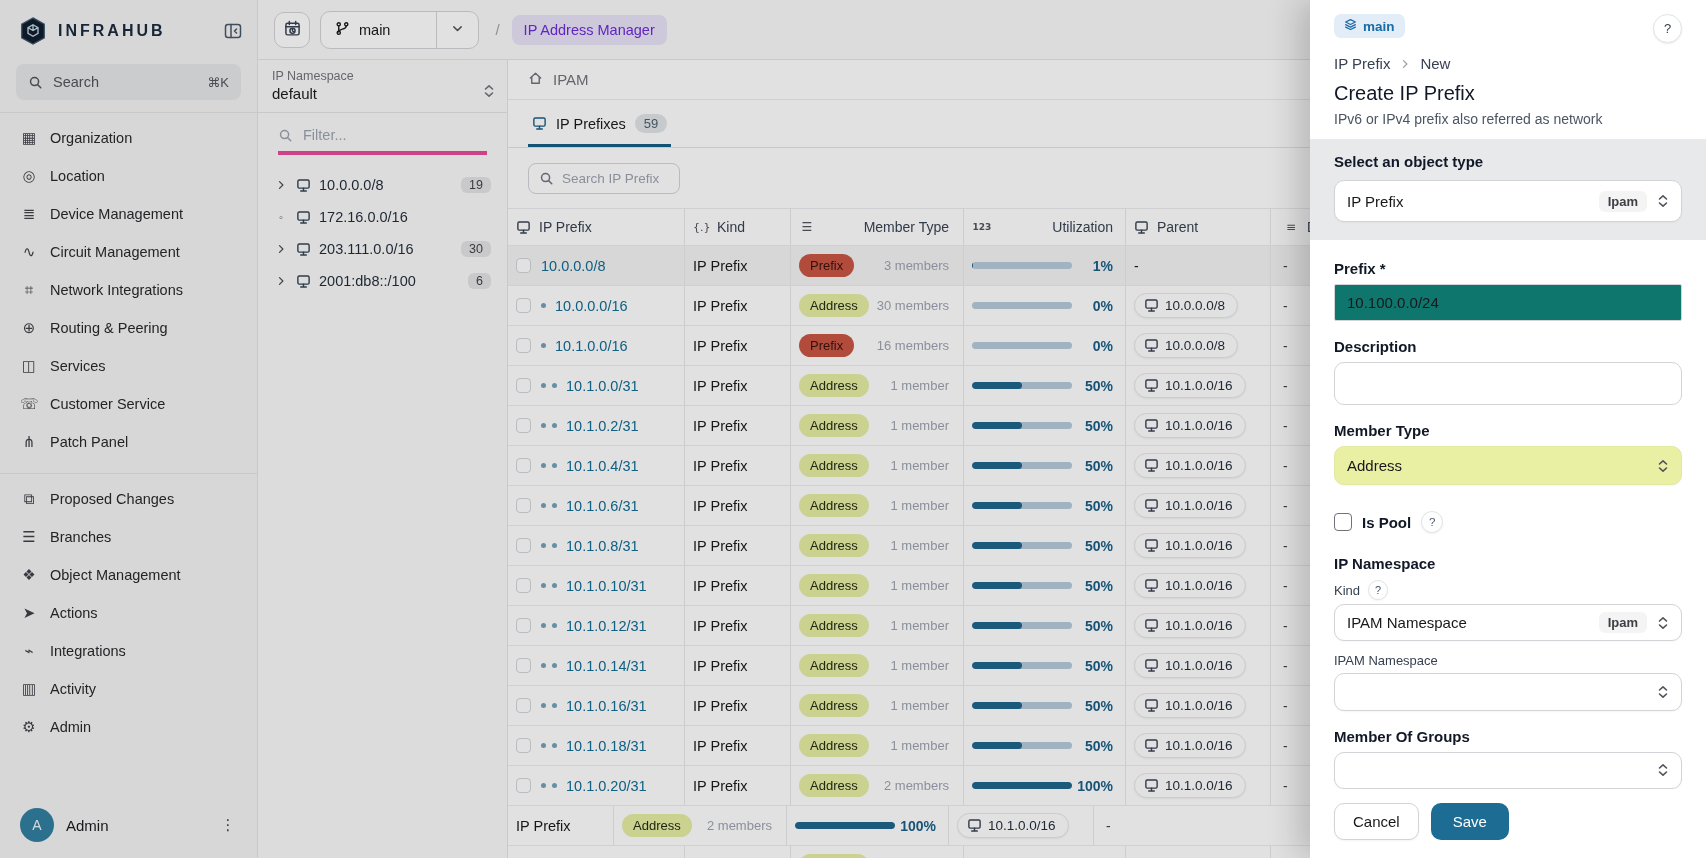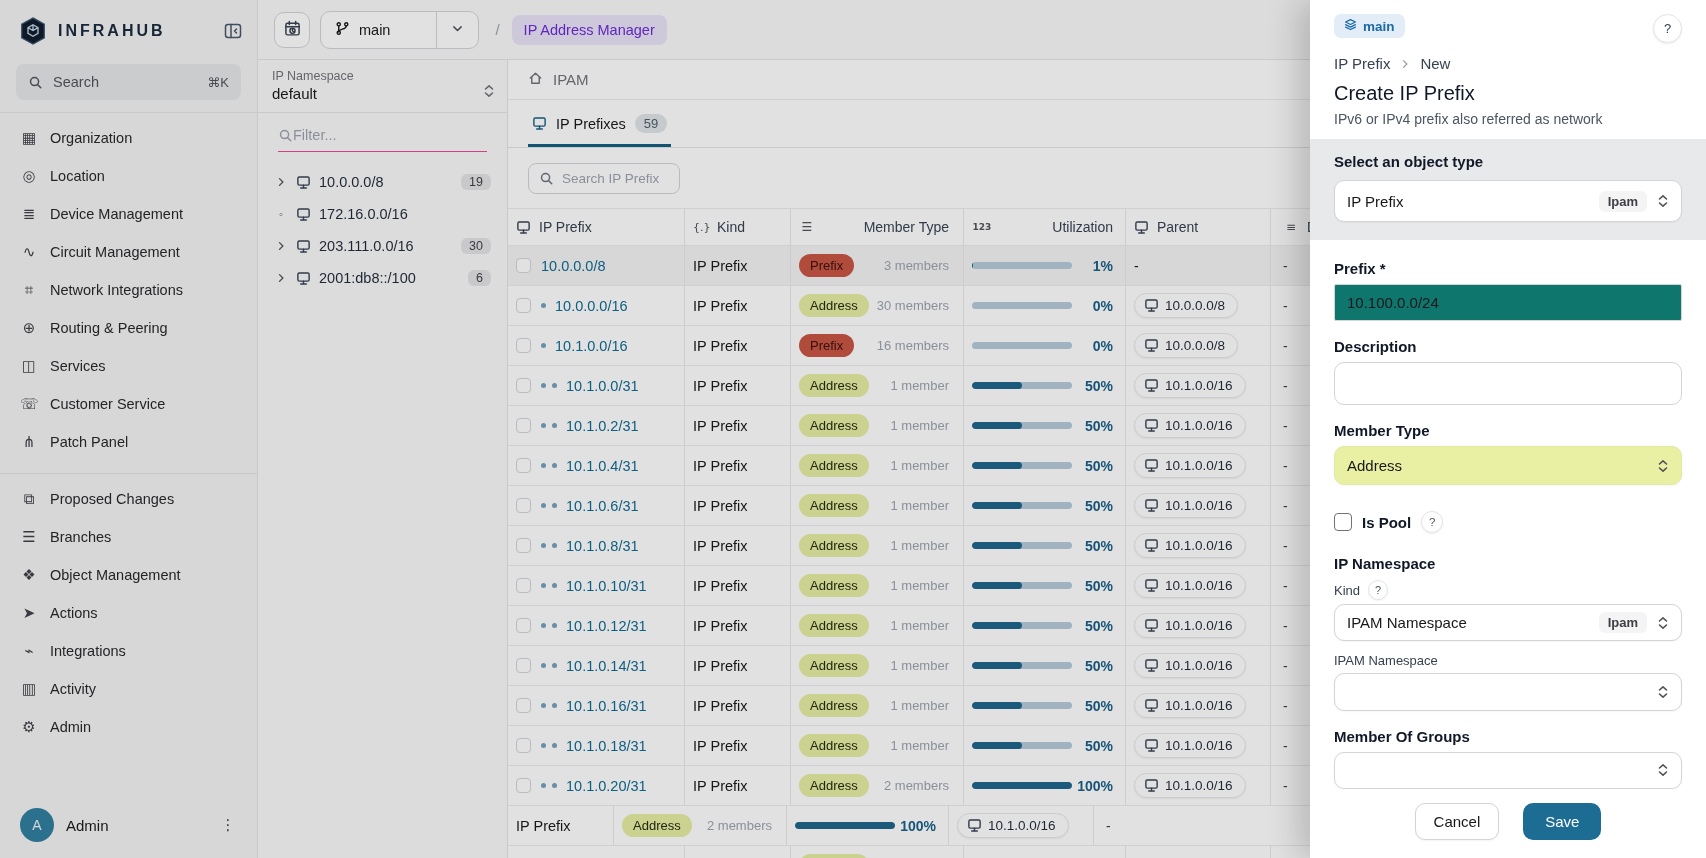--- a/index.html
+++ b/index.html
@@ -38,21 +38,21 @@
   .crumb-pill { background:#e9e4f9; color:#6d28d9; font-size:14.5px; padding:7px 12px; border-radius:8px; }
 
   .content-row { flex:1; display:flex; min-height:0; }
 
   
   .ns-panel { width:250px; background:#fafafa; border-right:1px solid #e4e4e7; display:flex; flex-direction:column; flex:none; }
   .ns-head { padding:9px 14px 10px; border-bottom:1px solid #e4e4e7; position:relative; }
   .ns-label { font-size:12.5px; color:#71717a; }
   .ns-value { font-size:15px; color:#18181b; margin-top:2px; }
   .ns-head .updown { position:absolute; right:12px; top:24px; color:#71717a; }
-  .filter-row { display:flex; align-items:center; margin:14px 20px 6px; border-bottom:1px solid #ec4899; padding-bottom:8px; color:#9ca3af; }
+  .filter-row { display:flex; align-items:center; gap:10px; margin:14px 20px 6px; border-bottom:4px solid #ec4899; padding-bottom:8px; color:#9ca3af; }
   .filter-row input { border:none; outline:none; background:transparent; font-size:14.5px; color:#374151; width:100%; font-family:inherit; }
   .filter-row input::placeholder { color:#9ca3af; }
   .tree { padding:8px 0; }
   .tree-item { display:flex; align-items:center; gap:8px; height:32px; padding:0 16px; cursor:pointer; }
   .expander { width:14px; color:#52525b; display:flex; justify-content:center; font-size:11px; }
   .tree-item .ip-ic { color:#334155; }
   .tree-label { font-size:14.5px; color:#1f2937; }
   .count-badge { margin-left:auto; background:#e4e4e7; color:#3f3f46; font-size:12.5px; padding:1px 8px; border-radius:6px; }
 
   
@@ -115,21 +115,21 @@
   .select .spacer, .row-spacer { flex:1; }
   .kind-chip { background:#f4f4f5; border-radius:6px; padding:3px 9px; font-size:13px; font-weight:600; color:#3f3f46; }
   .updown { color:#52525b; display:flex; flex-direction:column; align-items:center; line-height:0; gap:1px; }
   .text-input { height:42px; border:1px solid #d4d4d8; border-radius:2px; padding:0 12px; font-size:15px; color:#18181b; width:100%; outline:none; background:#0f766e; font-family:inherit; }
   .textarea { height:46px; border:1px solid #d4d4d8; border-radius:10px; width:100%; resize:none; outline:none; background:#fff; padding:8px 12px; font-family:inherit; font-size:15px; }
   .select.yellow { background:#e9f0a3; border-color:#e2e9a0; }
   .pool-row { display:flex; align-items:center; gap:10px; margin-top:26px; }
   .pool-cb { width:18px; height:18px; border:1.5px solid #71717a; border-radius:4px; background:#fff; cursor:pointer; }
   .q-circle { width:22px; height:22px; border-radius:50%; border:1px solid #e4e4e7; box-shadow:0 1px 2px rgba(0,0,0,.06); display:flex; align-items:center; justify-content:center; font-size:11.5px; color:#4b5563; background:#fff; }
   .q-circle.sm { width:20px; height:20px; font-size:11px; }
-  .d-footer { padding:14px 24px 18px; display:flex; justify-content:center; gap:24px; }
+  .d-footer { padding:14px 24px 18px; display:flex; justify-content:flex-start; gap:12px; }
   .btn { border-radius:10px; font-size:15px; padding:9px 18px; cursor:pointer; border:1px solid transparent; font-family:inherit; }
   .btn.cancel { background:#fff; border-color:#d4d4d8; color:#18181b; box-shadow:0 1px 2px rgba(0,0,0,.05); }
   .btn.save { background:#1c6c94; color:#fff; padding:9px 21px; }
 </style>
 </head>
 <body>
 
 <aside class="sidebar" data-name="sidebar">
   <div class="logo-row" data-name="logo-row">
     <svg width="30" height="30" viewBox="0 0 24 24" data-name="infrahub-logo-icon">

